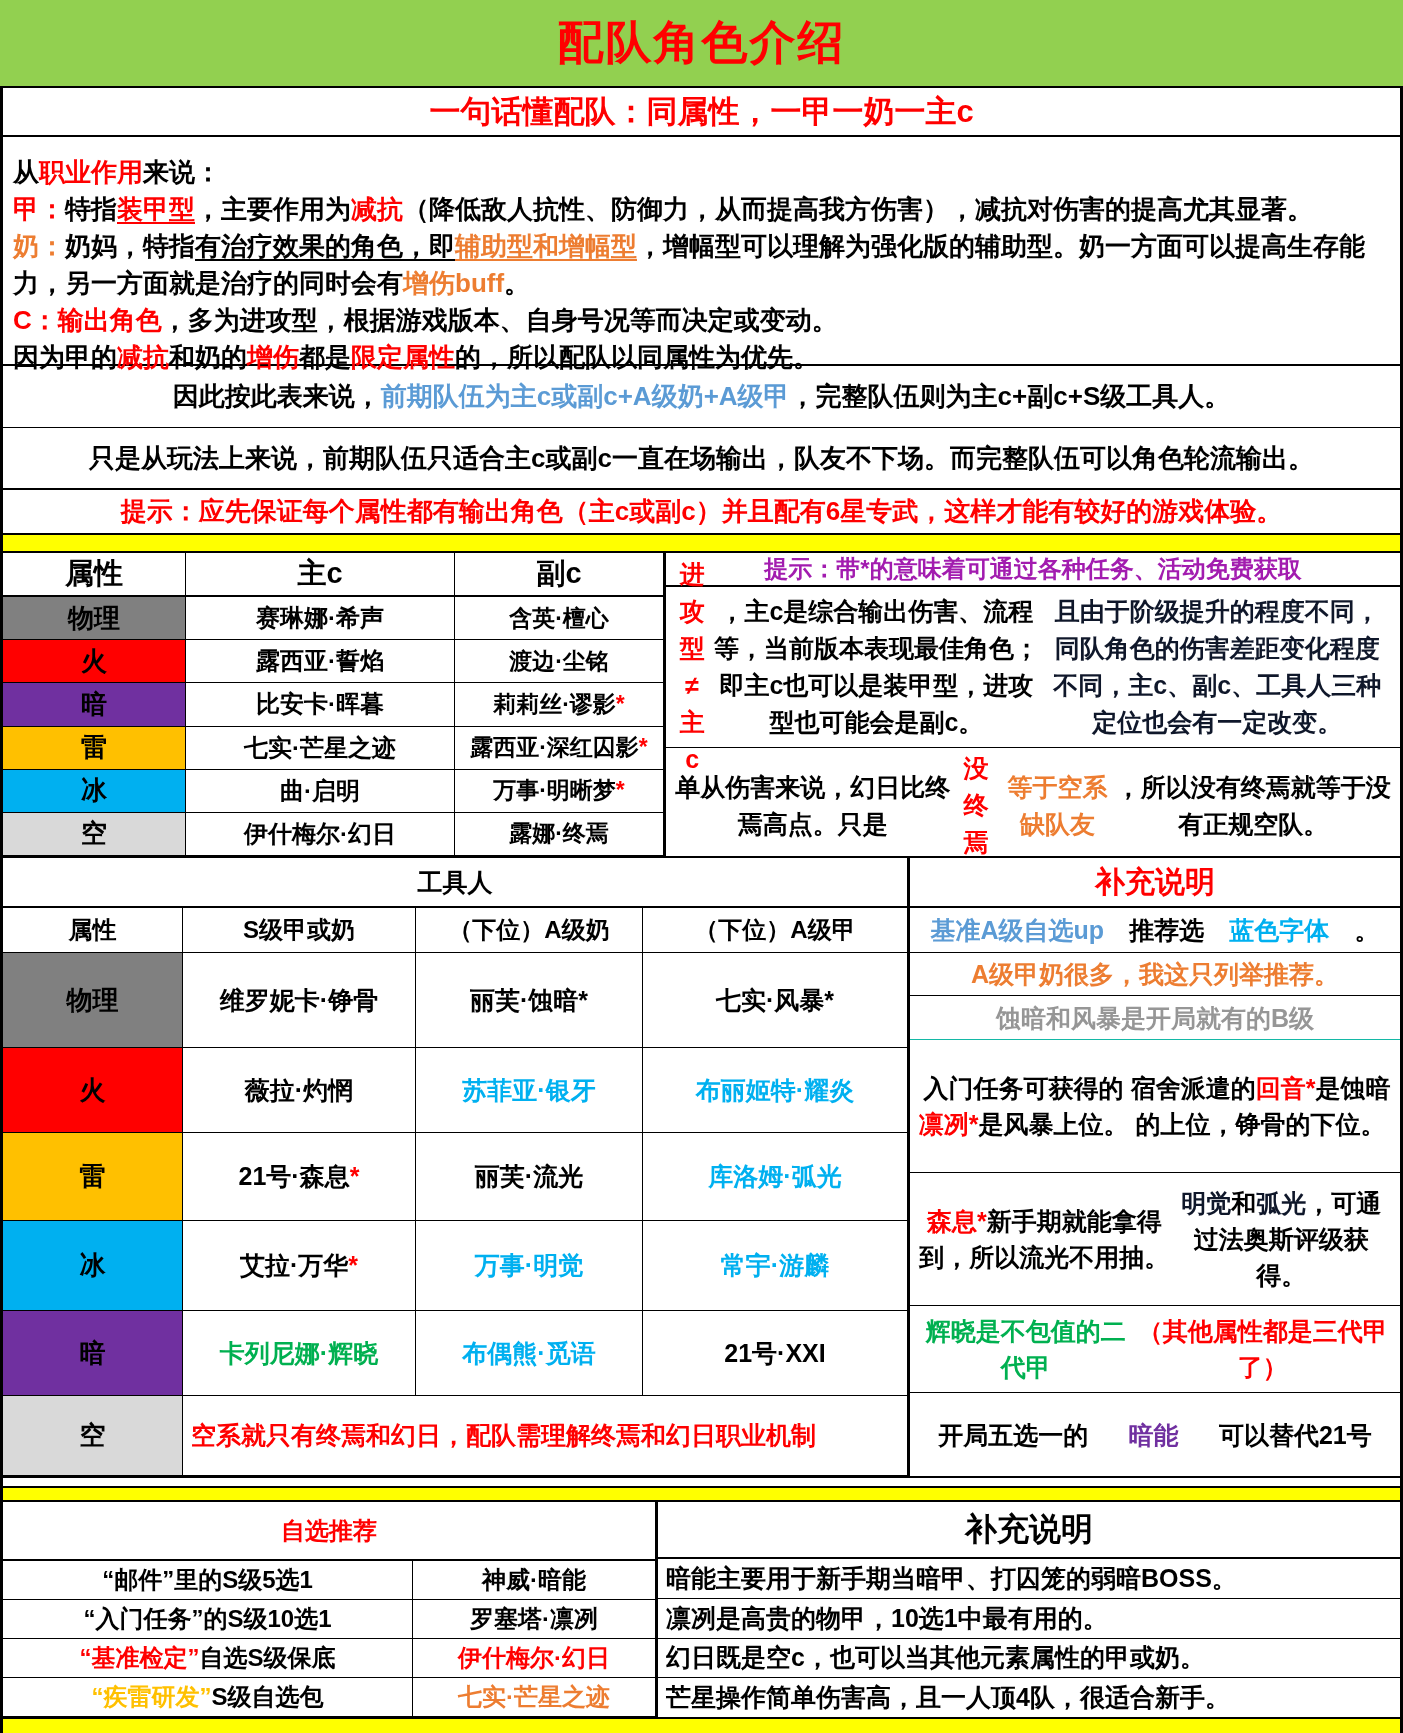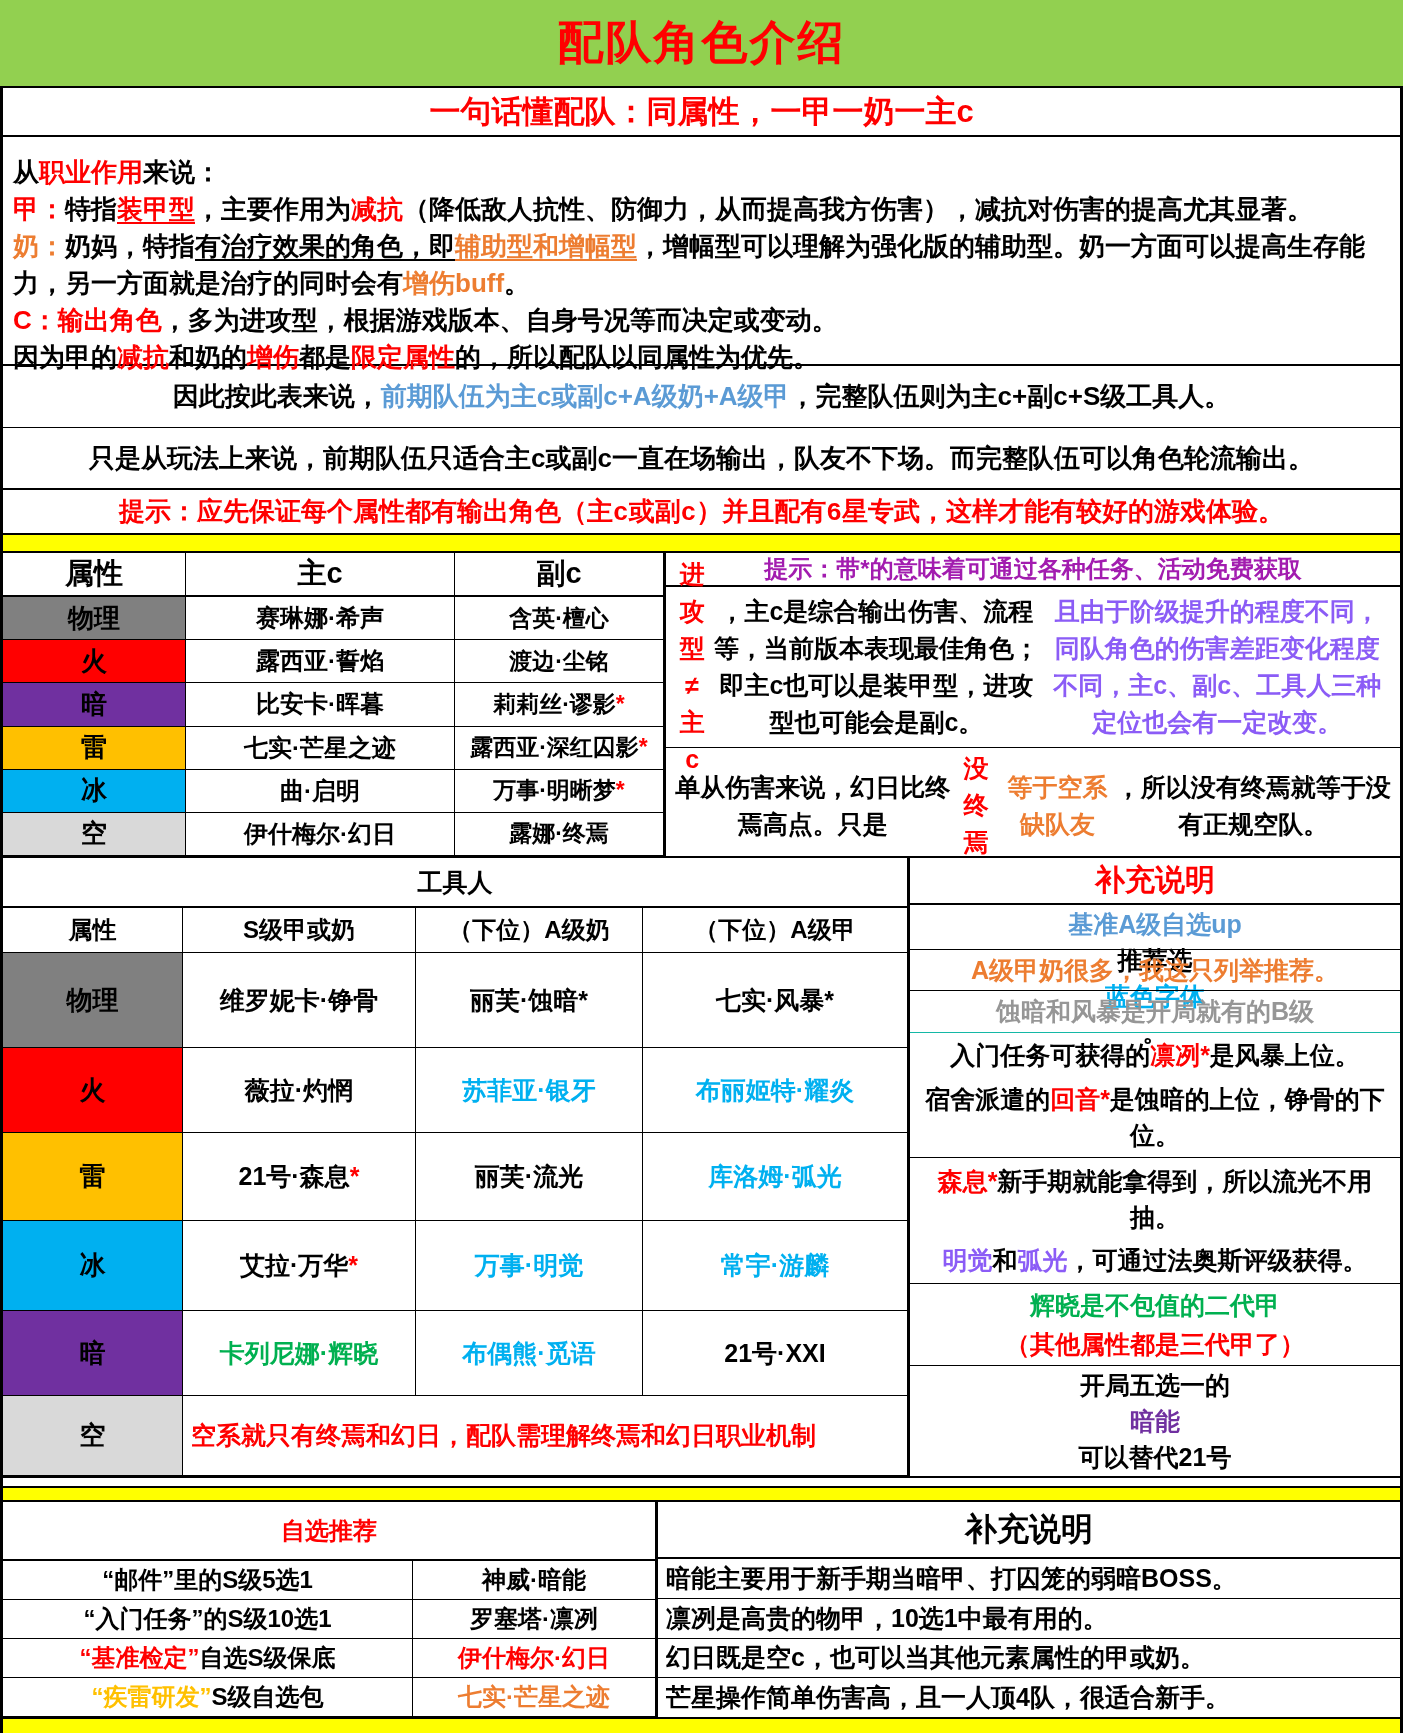--- a/index.html
+++ b/index.html
@@ -3,21 +3,21 @@
 <meta charset="utf-8">
 <style>
   html,body{margin:0;padding:0;background:#fff;}
   body{width:1403px;height:1733px;overflow:hidden;
        font-family:"Liberation Sans","DejaVu Sans",sans-serif;
        font-weight:700;color:#000;}
   *{box-sizing:border-box;}
 
   
   .c-red{color:#FF0000;} .c-orange{color:#ED7D31;} .c-blue{color:#5B9BD5;}
-  .c-dkblue{color:#8b5cf6;} .c-cyan{color:#00B0F0;} .c-green{color:#00B050;}
+  .c-dkblue{color:#0f172a;} .c-cyan{color:#00B0F0;} .c-green{color:#00B050;}
   .c-purple{color:#7030A0;} .c-gray{color:#969696;} .c-gold{color:#FFC000;}
   .u{text-decoration:underline;text-decoration-thickness:2px;text-underline-offset:4px;}
 
   
   .bg-phys{background:#808080;} .bg-fire{background:#FF0000;}
   .bg-dark{background:#7030A0;} .bg-thunder{background:#FFC000;}
   .bg-ice{background:#00B0F0;} .bg-void{background:#D9D9D9;}
 
   .green-bar{height:86px;background:#92D050;display:flex;align-items:center;justify-content:center;
              color:#FF0000;font-size:46px;letter-spacing:2px;}
@@ -29,21 +29,21 @@
   .intro{height:229px;border-bottom:2px solid #000;padding:17px 10px;
          display:flex;flex-direction:column;justify-content:space-around;}
   .intro p{margin:0;font-size:26px;line-height:37px;text-align:left;}
 
   .notes-box{border-bottom:2px solid #000;}
   .note-line{height:61px;display:flex;align-items:center;justify-content:center;
              font-size:26px;}
   .note-line + .note-line{border-top:1px solid #000;}
 
   .tip-row{height:45px;display:flex;align-items:center;justify-content:center;
-           color:#FF0000;font-size:26px;border-bottom:2px solid #000;font-family:Liberation Mono, monospace;}
+           color:#FF0000;font-size:26px;border-bottom:2px solid #000;}
 
   .ybar{background:#FFFF00;border-bottom:2px solid #000;}
   .ybar.b1{height:18px;} .ybar.b2{height:16px;border-top:2px solid #000;}
   .ybar.b3{height:17px;border-bottom:none;}
   .gap{height:8px;background:#fff;}
 
   .cell{display:flex;align-items:center;justify-content:center;text-align:center;}
 
   
   .t1{display:flex;border-bottom:2px solid #000;height:305px;}
@@ -67,21 +67,21 @@
   .t2-left{width:904px;display:grid;grid-template-columns:180px 233px 227px 264px;
            grid-template-rows:50px 45px 95px 85px 88px 90px 85px 80px;}
   .t2-left .cell{border-right:1px solid #000;border-bottom:1px solid #000;font-size:25px;}
   .t2-left .lastcol{border-right:none;}
   .t2-title{grid-column:1/-1;font-size:30px;border-right:none !important;border-bottom:2px solid #000 !important;}
   .t2-left .sh{font-size:24px;}
   .t2-left .attr{font-size:26px;}
   .t2-void-note{grid-column:2/-1;border-right:none !important;justify-content:flex-start;
                 padding-left:8px;font-size:25px;text-align:left;}
   .t2-right{flex:1;border-left:3px solid #000;display:flex;flex-direction:column;}
-  .t2r-cell{display:flex;flex-direction:column;align-items:center;justify-content:space-around;
+  .t2r-cell{display:flex;flex-direction:row;align-items:center;justify-content:space-around;
             text-align:center;font-size:25px;line-height:36px;padding:1px 8px;}
   .t2r-title{height:50px;color:#FF0000;font-size:30px;border-bottom:2px solid #000;
              display:flex;align-items:center;justify-content:center;}
   .h43{height:43px;border-bottom:1px solid #000;}
   .h44{height:44px;border-bottom:1px solid #14b8a6;}
   .h45{height:45px;border-bottom:1px solid #000;}
   .h133{height:133px;border-bottom:1px solid #000;}
   .h87{height:87px;border-bottom:1px solid #000;}
   .t2r-last{flex:1;border-bottom:none;}
   .t2r-cell p{margin:0;}

